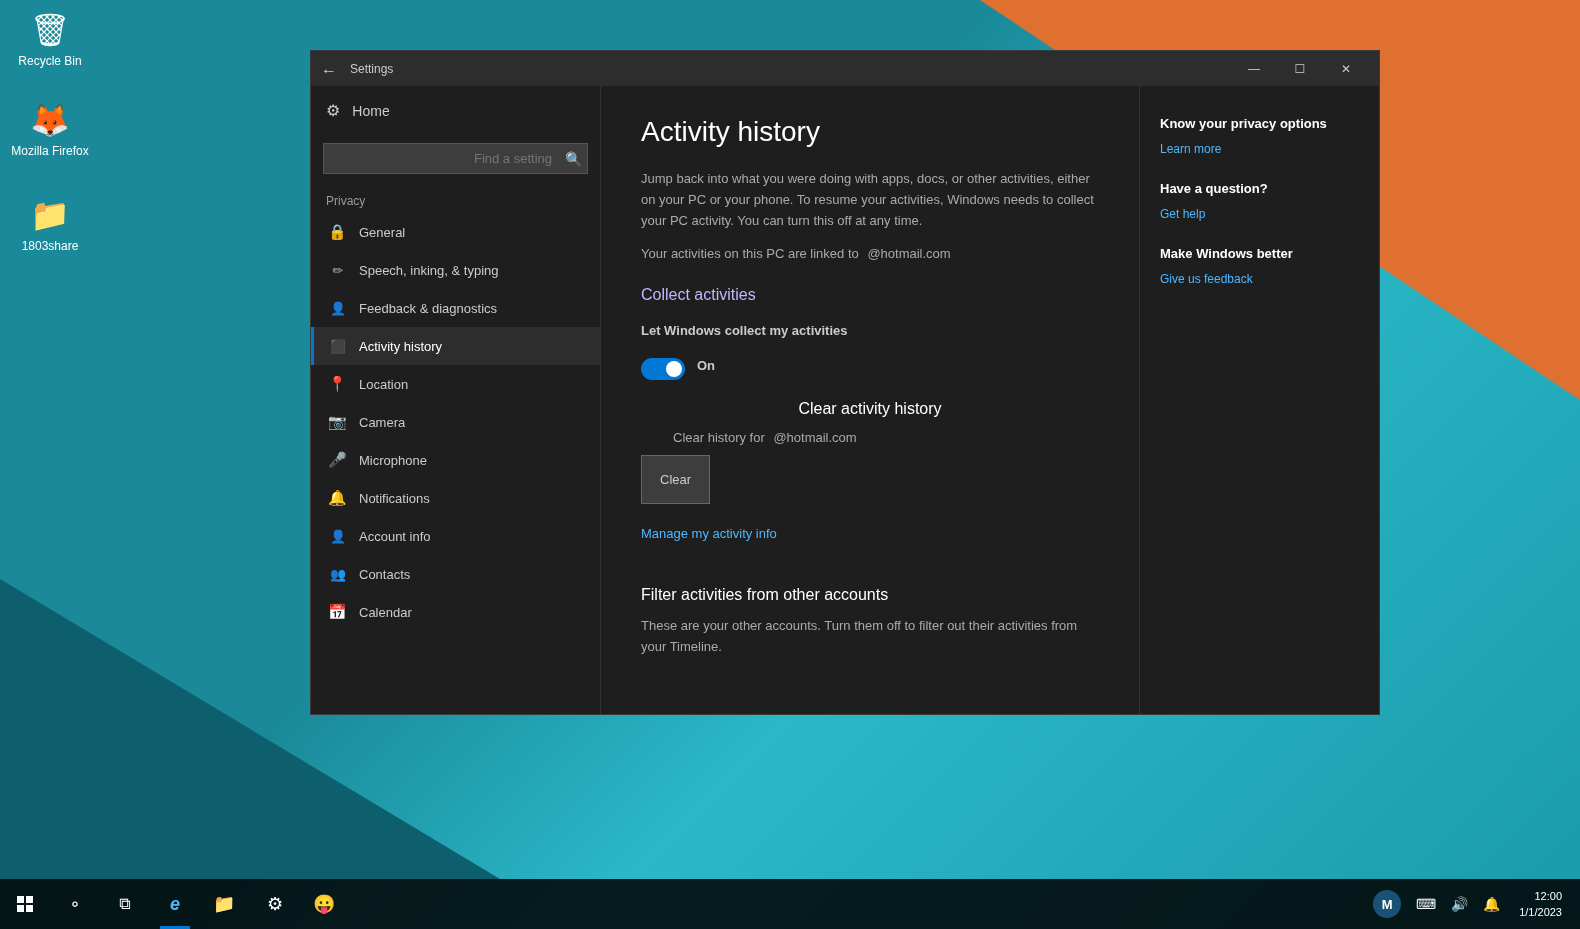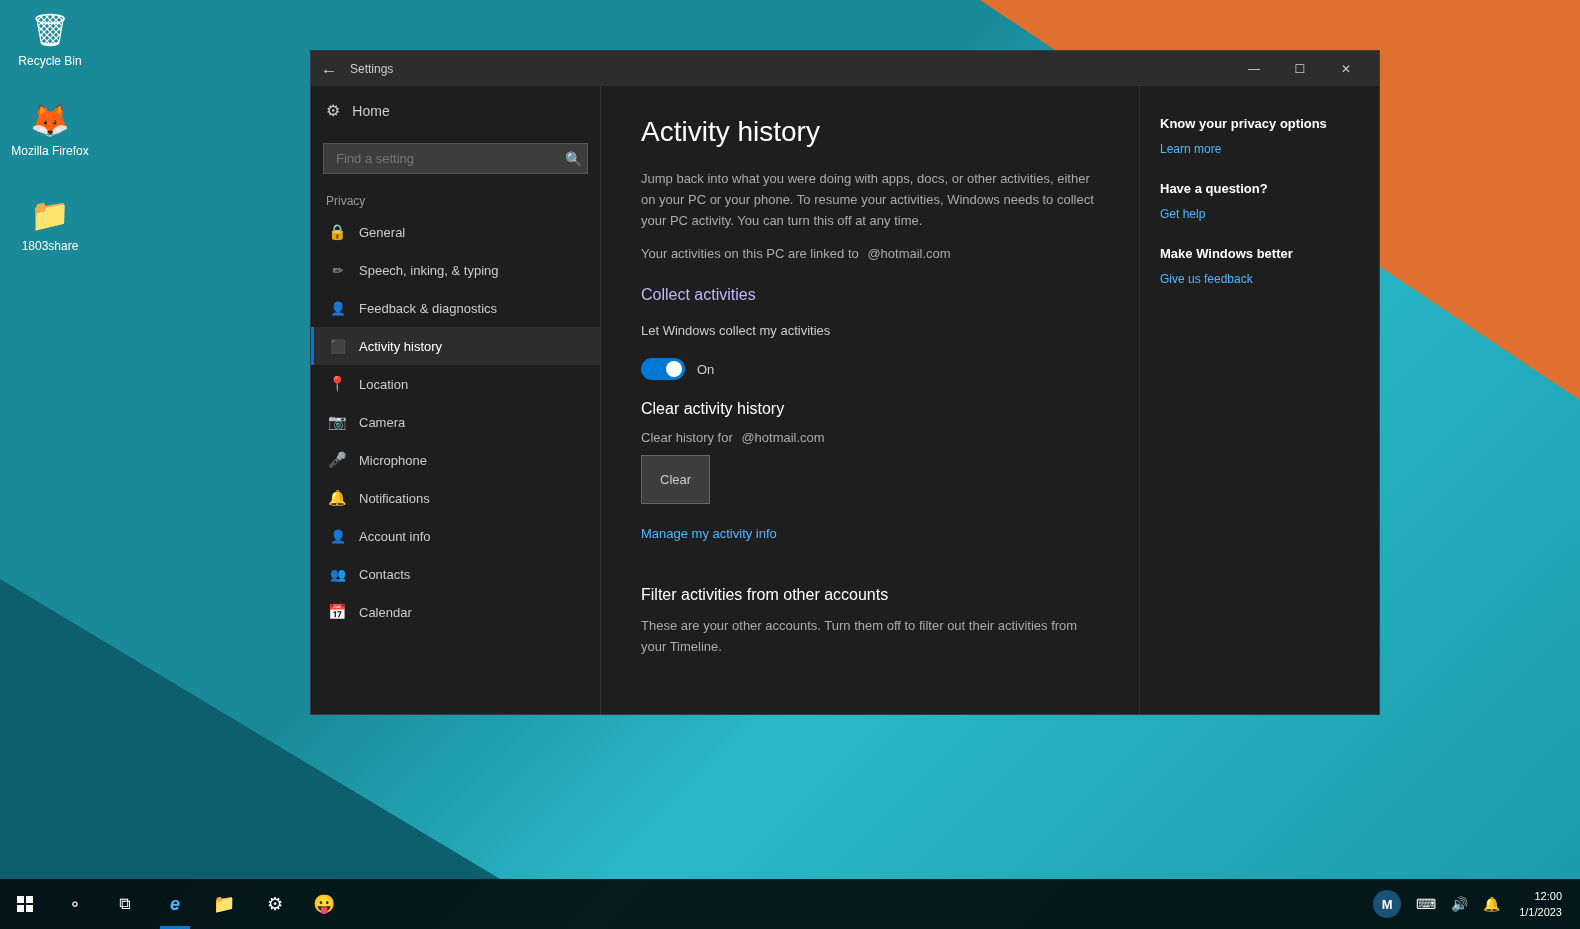--- a/index.html
+++ b/index.html
@@ -250,20 +250,21 @@
     }
 
     .search-input {
       width: 100%;
       padding: 7px 35px 7px 12px;
       background: #3d3d3d;
       border: 1px solid #555;
       color: #bef264;
       font-size: 13px;
       outline: none;
+      text-align: right;
     }
 
     .search-icon-btn {
       position: absolute;
       right: 5px;
       top: 50%;
       transform: translateY(-50%);
       background: none;
       border: none;
       color: #aaa;
@@ -341,23 +342,23 @@
 
     .section-title {
       font-size: 16px;
       font-weight: 400;
       color: #c4b5fd;
       margin-bottom: 19px;
     }
 
     .toggle-row {
       display: flex;
-      align-items: center;
       gap: 12px;
       margin-bottom: 20px;
+      font-weight: bold;
     }
 
     .toggle-label {
       font-size: 13px;
       color: #cccccc;
     }
 
     .toggle-switch {
       width: 44px;
       height: 22px;
@@ -382,26 +383,28 @@
     .toggle-state {
       font-size: 13px;
       color: #cccccc;
     }
 
     .clear-section-title {
       font-size: 16px;
       font-weight: 400;
       color: #ffffff;
       margin-bottom: 12px;
+      text-align: center;
     }
 
     .clear-history-for {
       font-size: 13px;
       color: #aaa;
       margin-bottom: 10px;
+      margin-left: 32px;
     }
 
     .clear-btn {
       background: #3d3d3d;
       border: 1px solid #666;
       color: #cccccc;
       padding: 16px 18px;
       font-size: 13px;
       cursor: pointer;
       margin-bottom: 20px;

